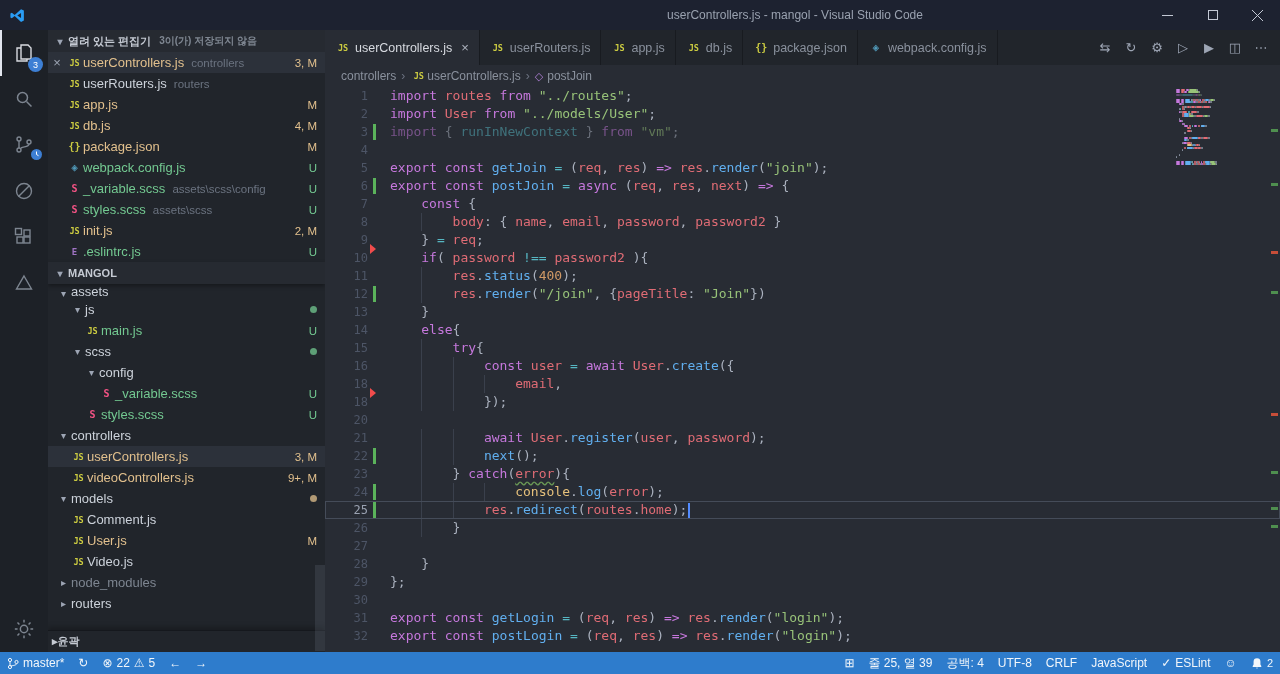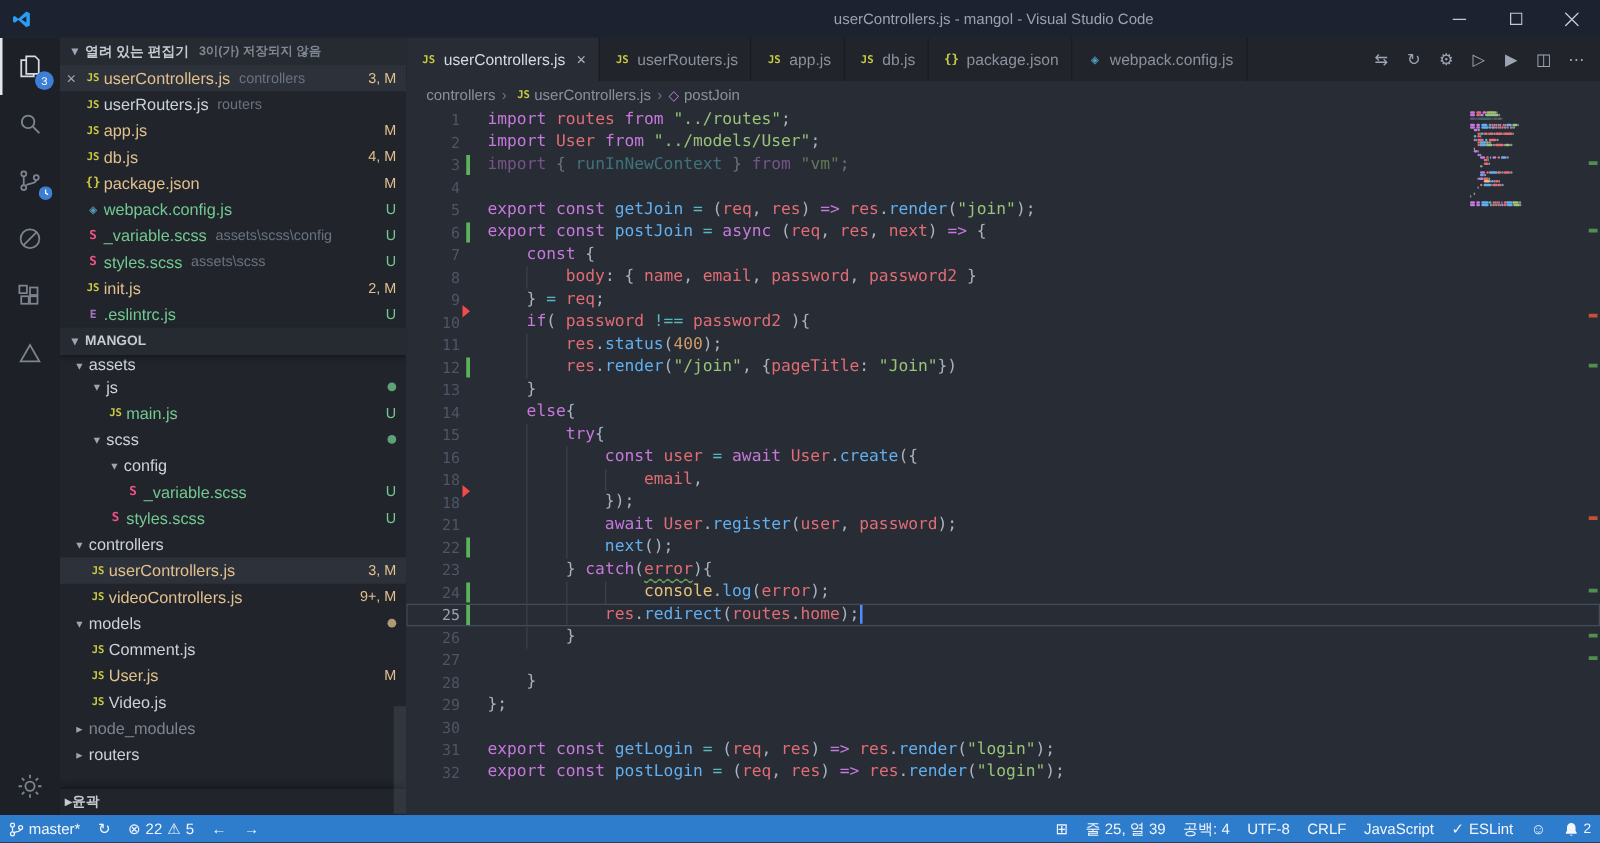--- a/index.html
+++ b/index.html
@@ -501,20 +501,26 @@
               <span class="ln">18</span>
             </div>
             <div class="lbody"><span class="indent">    </span><span class="indent ig">    </span><span class="indent ig">    </span><span class="indent ig">    </span><span class="tk-v">email</span><span class="tk-p">,</span></div>
           </div>
           <div class="code-line">
             <div class="gutter">
               <div class="git-del"></div>
               <span class="ln">18</span>
             </div>
             <div class="lbody"><span class="indent">    </span><span class="indent ig">    </span><span class="indent ig">    </span><span class="tk-p">});</span></div>
+          </div>
+          <div class="code-line">
+            <div class="gutter">
+              <span class="ln">20</span>
+            </div>
+            <div class="lbody"></div>
           </div>
           <div class="code-line">
             <div class="gutter">
               <span class="ln">21</span>
             </div>
             <div class="lbody"><span class="indent">    </span><span class="indent ig">    </span><span class="indent ig">    </span><span class="tk-k">await</span><span class="tk-p"> </span><span class="tk-v">User</span><span class="tk-p">.</span><span class="tk-f">register</span><span class="tk-p">(</span><span class="tk-v">user</span><span class="tk-p">, </span><span class="tk-v">password</span><span class="tk-p">);</span></div>
           </div>
           <div class="code-line">
             <div class="gutter">
               <div class="git-add"></div>

